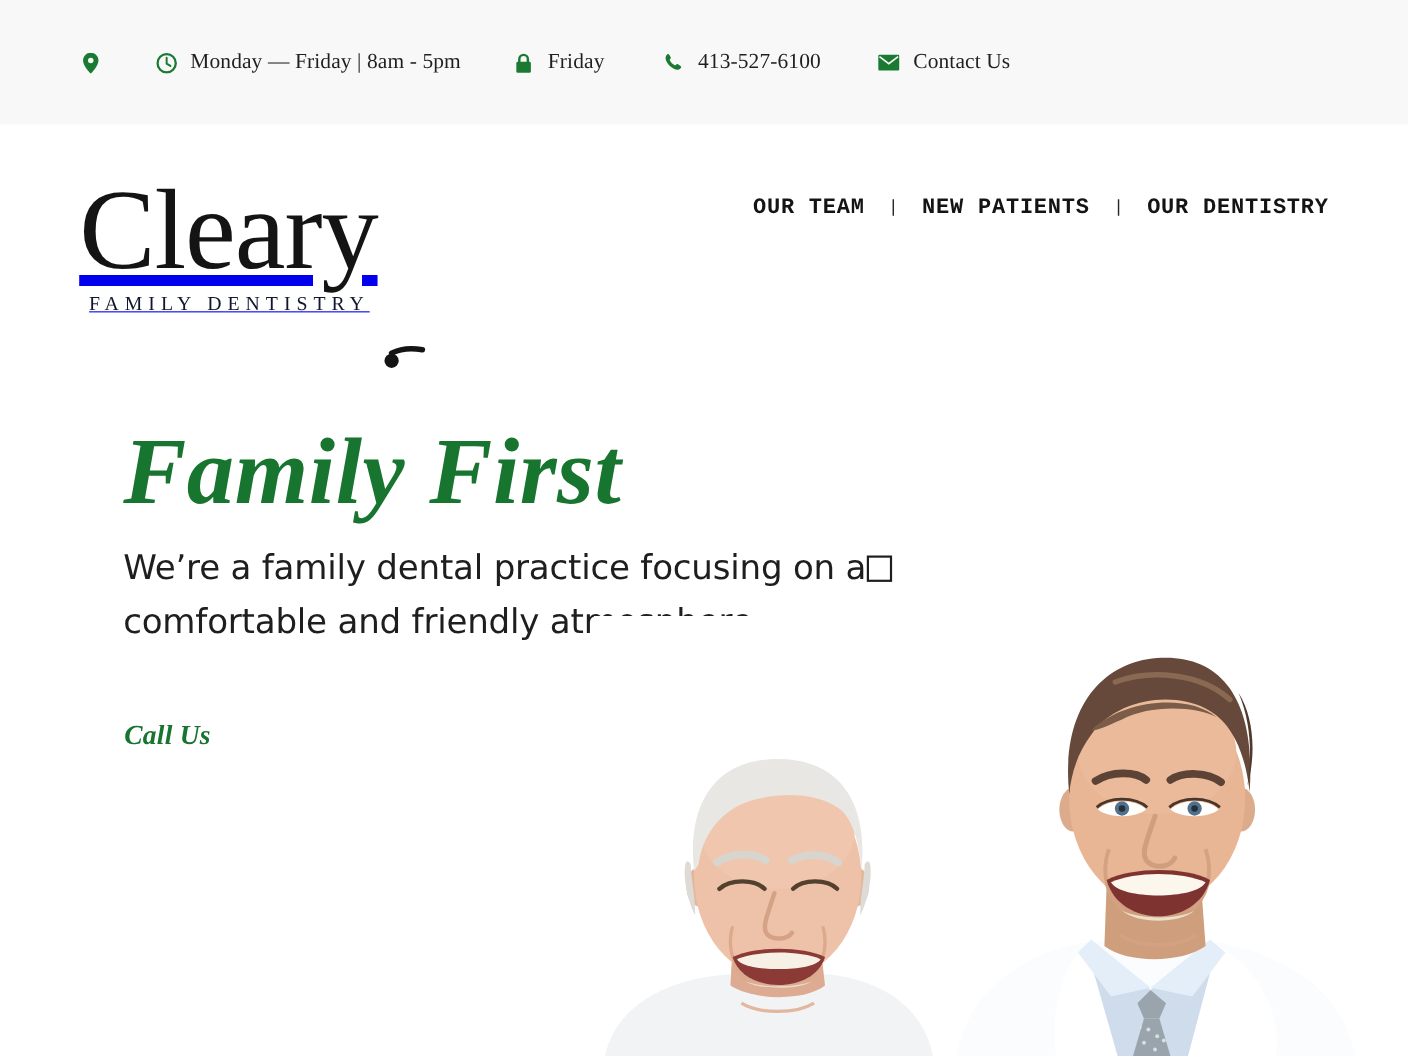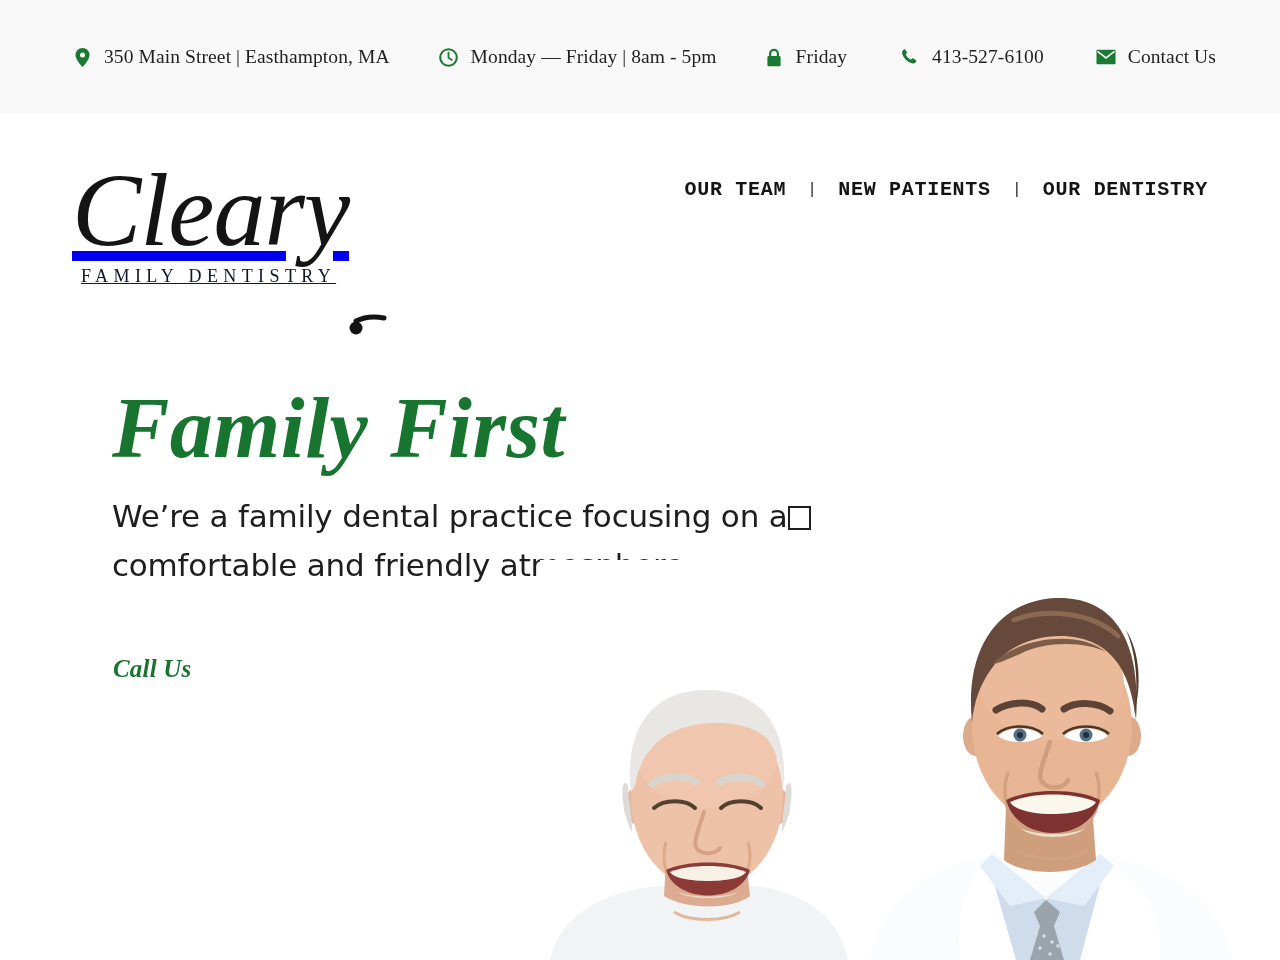--- a/index.html
+++ b/index.html
@@ -74,21 +74,20 @@
     width: 320px;
   }
   .logo-word {
     font-family: "Liberation Serif", serif;
     font-size: 104px;
     line-height: 104px;
     color: #141414;
     letter-spacing: -1px;
     display: block;
     height: 104px;
-    font-style: italic;
   }
   .logo-sub {
     font-family: "Liberation Serif", serif;
     font-size: 18px;
     line-height: 20px;
     color: #0f172a;
     letter-spacing: 5.4px;
     display: block;
     margin-top: 4px;
     margin-left: 9px;
@@ -204,21 +203,20 @@
 <div class="topbar">
   <div class="topbar-inner">
 
     <div class="tb-item">
       <span class="tb-icon">
         <svg width="15" height="19" viewBox="0 0 15 19">
           <path d="M7.5 0C3.6 0 .5 3.1.5 7c0 5.1 7 12 7 12s7-6.9 7-12c0-3.9-3.1-7-7-7z" fill="#1b7a32"></path>
           <circle cx="7.5" cy="6.9" r="2.5" fill="#f8f8f8"></circle>
         </svg>
       </span>
-      <span class="tb-text">350 Main Street | Easthampton, MA</span>
     </div>
 
     <span class="tb-gap-a"></span>
 
     <div class="tb-item">
       <span class="tb-icon">
         <svg width="19" height="19" viewBox="0 0 19 19">
           <circle cx="9.5" cy="9.5" r="8.3" fill="none" stroke="#1b7a32" stroke-width="2.1"></circle>
           <path d="M9.5 4.6v5.2l3.4 2.1" fill="none" stroke="#1b7a32" stroke-width="1.8" stroke-linecap="round"></path>
         </svg>

